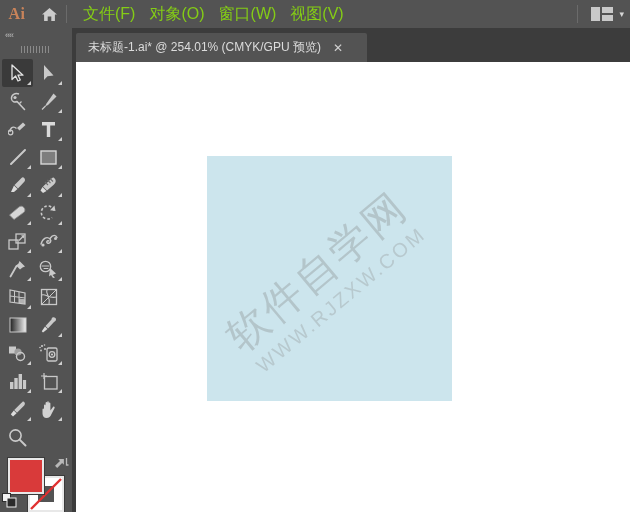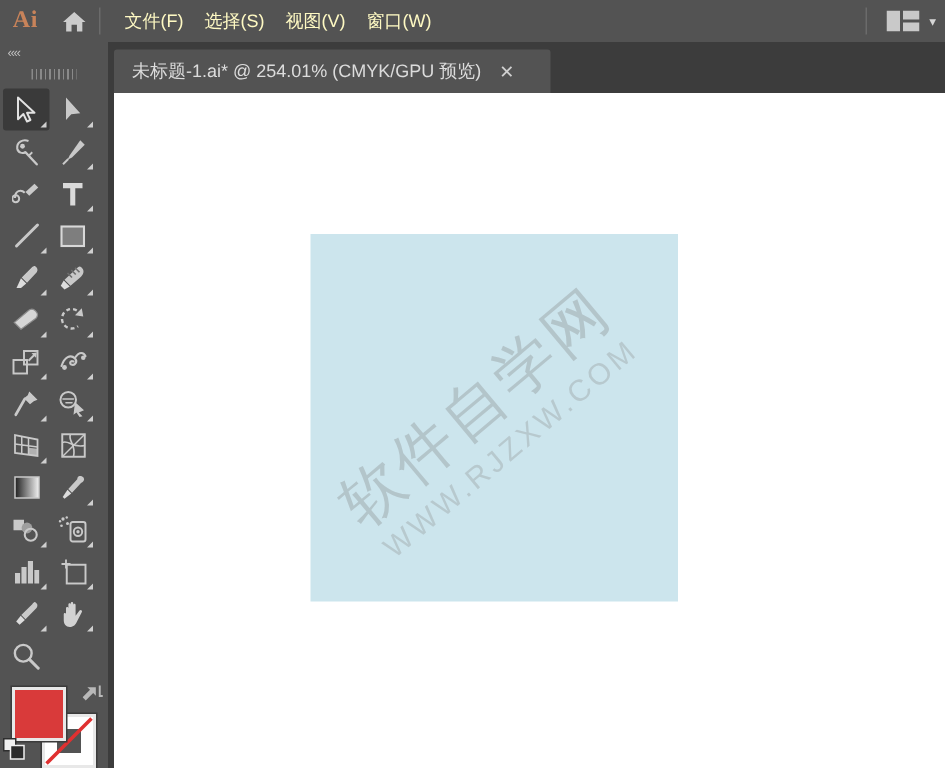--- a/index.html
+++ b/index.html
@@ -53,22 +53,22 @@
     background: #6b6b6b;
     margin: 0 5px 0 2px;
   }
   .menu-items {
     display: flex;
     align-items: center;
     height: 28px;
     margin-left: 4px;
   }
   .menu-item {
-    font-size: 12px;
-    color: #fef9c3;
+    font-size: 16px;
+    color: #84cc16;
     padding: 0 7px;
     line-height: 28px;
     white-space: nowrap;
     cursor: default;
   }
   .mb-right {
     margin-left: auto;
     display: flex;
     align-items: center;
     padding-right: 6px;
@@ -300,23 +300,23 @@
   <div class="menubar">
     <div class="ai-logo">Ai</div>
     <div class="home-icon">
       <svg width="17" height="15" viewBox="0 0 17 15">
         <path d="M8.5 1 L16 7.6 L13.9 7.6 L13.9 14 L10.3 14 L10.3 9.5 L6.7 9.5 L6.7 14 L3.1 14 L3.1 7.6 L1 7.6 Z" fill="#CCCCCC"></path>
       </svg>
     </div>
     <div class="mb-sep"></div>
     <div class="menu-items">
       <div class="menu-item">文件(F)</div>
-      <div class="menu-item">选择(S)</div>
+      <div class="menu-item">对象(O)</div>
+      <div class="menu-item">窗口(W)</div>
       <div class="menu-item">视图(V)</div>
-      <div class="menu-item">窗口(W)</div>
     </div>
     <div class="mb-right">
       <div class="mb-sep"></div>
       <div class="ws-icon">
         <svg width="22" height="14" viewBox="0 0 22 14">
           <rect x="0" y="0" width="9" height="14" fill="#C9C9C9"></rect>
           <rect x="11" y="0" width="11" height="6" fill="#C9C9C9"></rect>
           <rect x="11" y="8" width="11" height="6" fill="#C9C9C9"></rect>
         </svg>
       </div>

